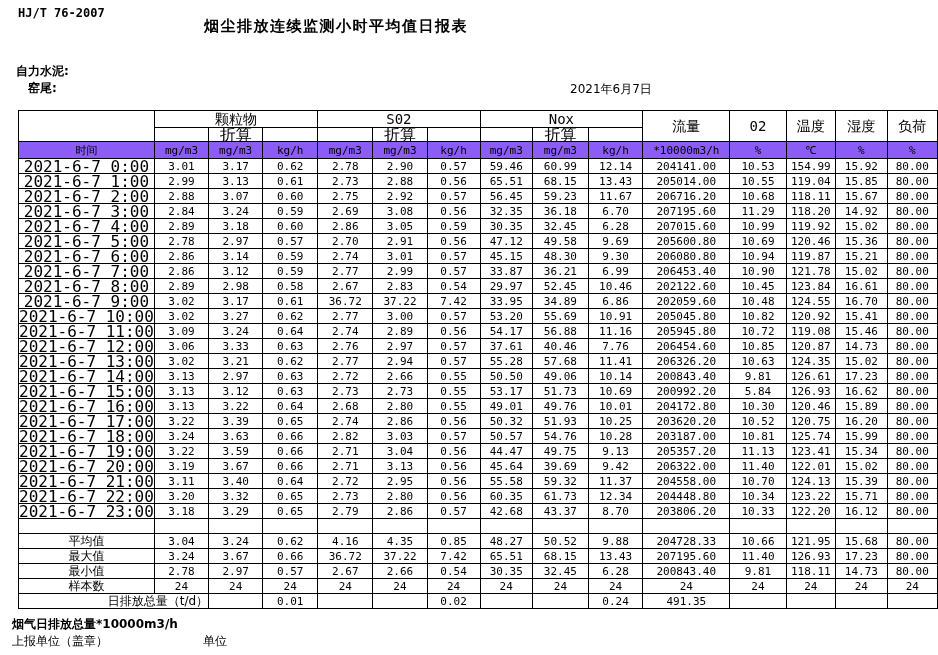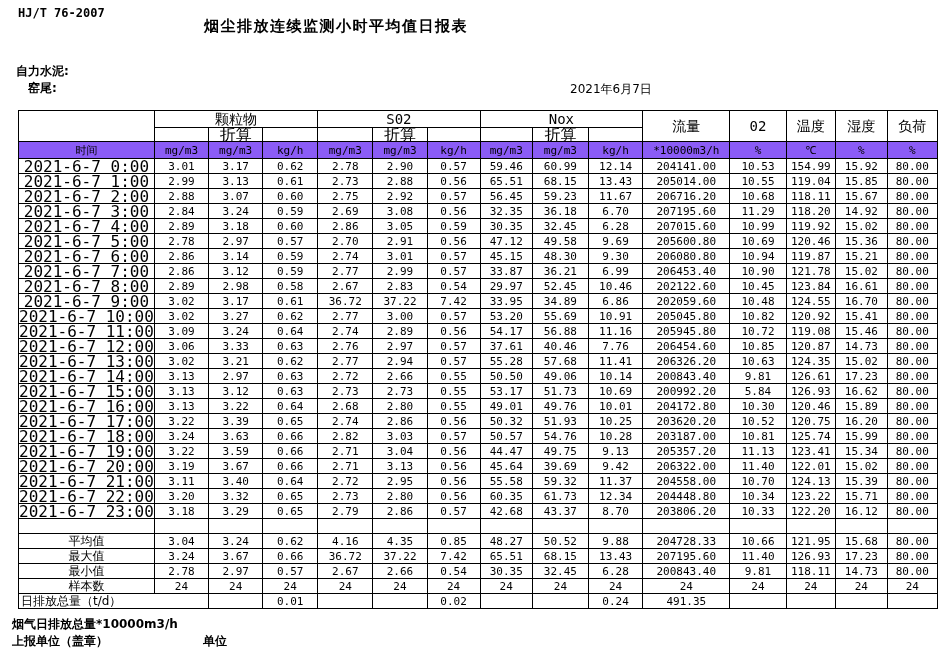--- a/index.html
+++ b/index.html
@@ -8,40 +8,40 @@
     font-family:"DejaVu Sans", sans-serif; color:#000;
     position:relative;
   }
   .abs { position:absolute; white-space:nowrap; }
   .std-code { left:18px; top:6px; font-size:12px; font-weight:bold; font-family:"DejaVu Sans Mono", monospace; }
   .report-title { left:204px; top:17px; font-size:15px; font-weight:bold; letter-spacing:1.5px; }
   .company { left:16px; top:63px; font-size:12px; font-weight:bold; }
   .site { left:28px; top:80px; font-size:12px; font-weight:bold; }
   .date { left:570px; top:81px; font-size:12px; }
   .footer1 { left:12px; top:616px; font-size:12px; font-weight:bold;text-align:center; }
-  .footer2 { left:12px; top:633px; font-size:12px; font-weight:bold; }
-  .footer3 { left:203px; top:633px; font-size:12px; font-weight:bold; }
+  .footer2 { left:12px; top:633px; font-size:12px; font-weight:normal; }
+  .footer3 { left:203px; top:633px; font-size:12px; font-weight:normal; }
 
   .report-wrap { position:absolute; left:18px; top:110px; }
   table { border-collapse:collapse; table-layout:fixed; }
   th, td {
     border:1px solid #000; padding:0; margin:0;
     text-align:center; vertical-align:middle;
     font-weight:normal; overflow:hidden; white-space:nowrap;
     font-size:11px; line-height:13px;
     font-family:"DejaVu Sans Mono", monospace;
   }
   thead tr.group-row th { height:16px; font-size:14px;margin-top:26px; }
   thead tr.fold-row th { height:13px; font-size:16px; }
   thead tr.units-row th { height:16px; background:#8b5cf6;margin-left:10px; }
   thead th.cjk { font-family:"DejaVu Sans", sans-serif; }
   tbody td { height:14px; }
   td.time-cell { font-size:16px; }
   td.row-label { font-family:"DejaVu Sans", sans-serif; font-size:12px; }
-  td.left-label { text-align:left; padding-left:2px; }
+  td.left-label { text-align:right; padding-left:8px; }
 </style>
 </head>
 <body>
 
 <div class="abs std-code">HJ/T  76-2007</div>
 <div class="abs report-title">烟尘排放连续监测小时平均值日报表</div>
 <div class="abs company">自力水泥:</div>
 <div class="abs site">窑尾:</div>
 <div class="abs date">2021年6月7日</div>
 

